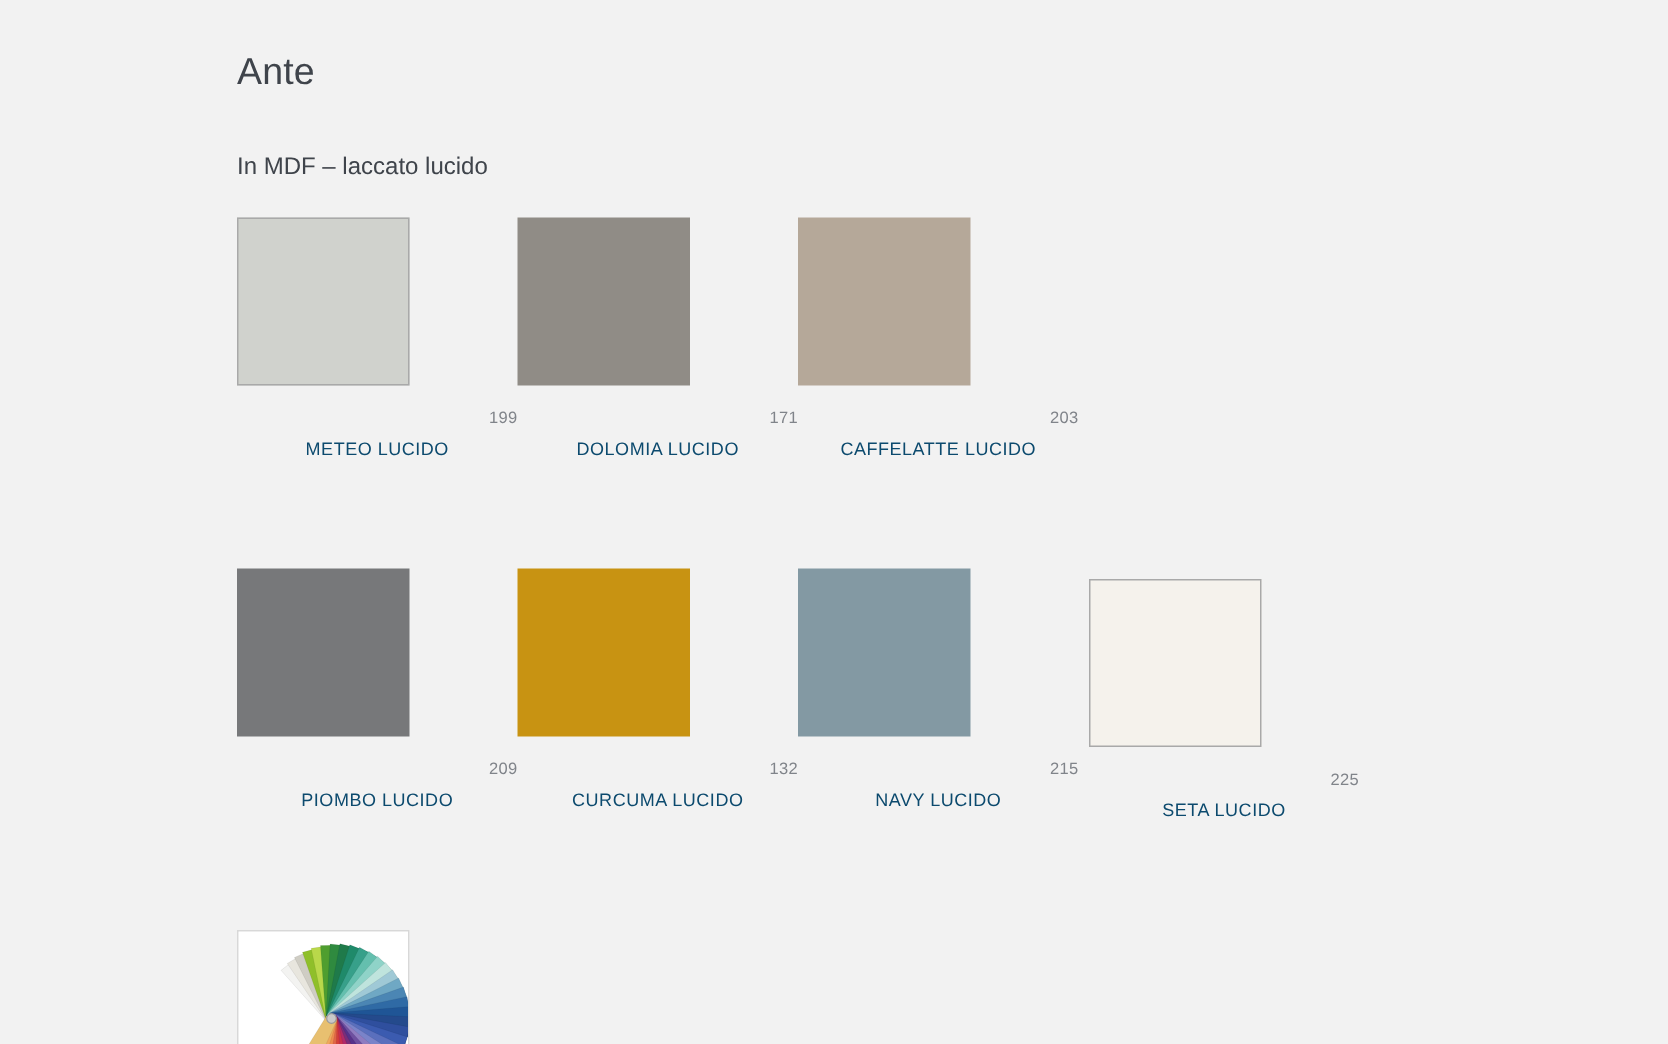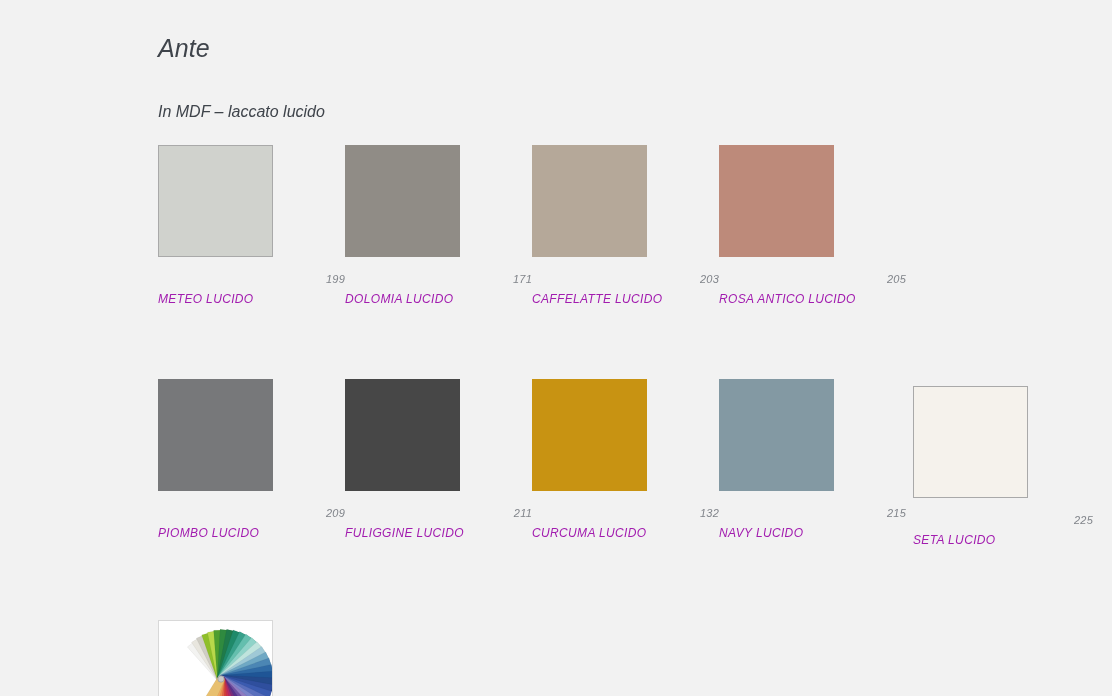--- a/index.html
+++ b/index.html
@@ -11,21 +11,20 @@
     height: 696px;
     background: #f2f2f2;
     font-family: "Liberation Sans", sans-serif;
     color: #3b3f46;
     overflow: hidden;
   }
   .page {
     position: relative;
     width: 892px;
     height: 696px;
-    font-style: italic;
   }
   .content {
     position: absolute;
     left: 158px;
     top: 0;
     width: 900px;
   }
   .page-title {
     font-size: 25px;
     font-weight: 400;
@@ -71,25 +70,26 @@
   .code {
     font-size: 11px;
     color: #80848a;
     margin-top: 16px;
     letter-spacing: 0.2px;
     line-height: 1.2;
     text-align: right;
   }
   .name {
     font-size: 12px;
-    color: #a21caf;
+    color: #0c4a6e;
     margin-top: 6px;
     letter-spacing: 0.35px;
     line-height: 1.2;
     white-space: nowrap;
+    text-align: center;
   }
   .row-2 { margin-top: 72px; }
   .row-3 { margin-top: 73px; }
 
   
   .cell.nudged .swatch { margin-left: 7px; margin-top: 7px; }
   .cell.nudged .code,
   .cell.nudged .name { margin-left: 7px; }
 
   
@@ -124,37 +124,27 @@
         <div class="cell">
           <div class="swatch" style="background: rgb(144, 140, 134);"></div>
           <div class="code">171</div>
           <div class="name">DOLOMIA LUCIDO</div>
         </div>
         <div class="cell">
           <div class="swatch" style="background: rgb(181, 168, 153);"></div>
           <div class="code">203</div>
           <div class="name">CAFFELATTE LUCIDO</div>
         </div>
-        <div class="cell">
-          <div class="swatch" style="background: rgb(189, 138, 122);"></div>
-          <div class="code">205</div>
-          <div class="name">ROSA ANTICO LUCIDO</div>
-        </div>
       </div>
 
       <div class="row row-2">
         <div class="cell">
           <div class="swatch" style="background: rgb(119, 120, 122);"></div>
           <div class="code">209</div>
           <div class="name">PIOMBO LUCIDO</div>
-        </div>
-        <div class="cell">
-          <div class="swatch" style="background: rgb(71, 71, 71);"></div>
-          <div class="code">211</div>
-          <div class="name">FULIGGINE LUCIDO</div>
         </div>
         <div class="cell">
           <div class="swatch" style="background: rgb(200, 147, 18);"></div>
           <div class="code">132</div>
           <div class="name">CURCUMA LUCIDO</div>
         </div>
         <div class="cell">
           <div class="swatch" style="background: rgb(131, 153, 163);"></div>
           <div class="code">215</div>
           <div class="name">NAVY LUCIDO</div>

